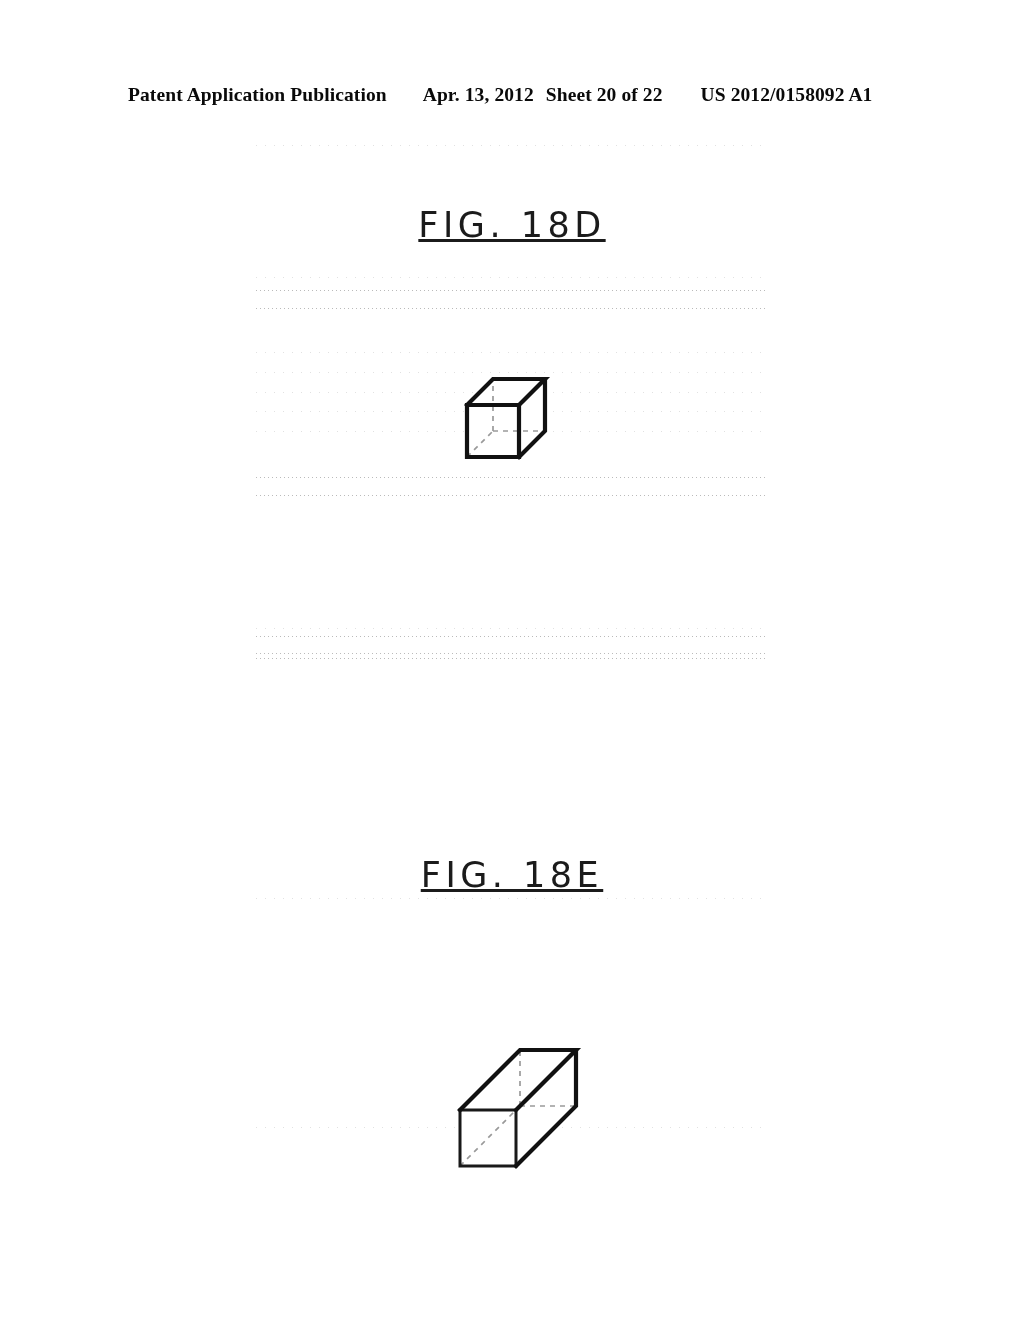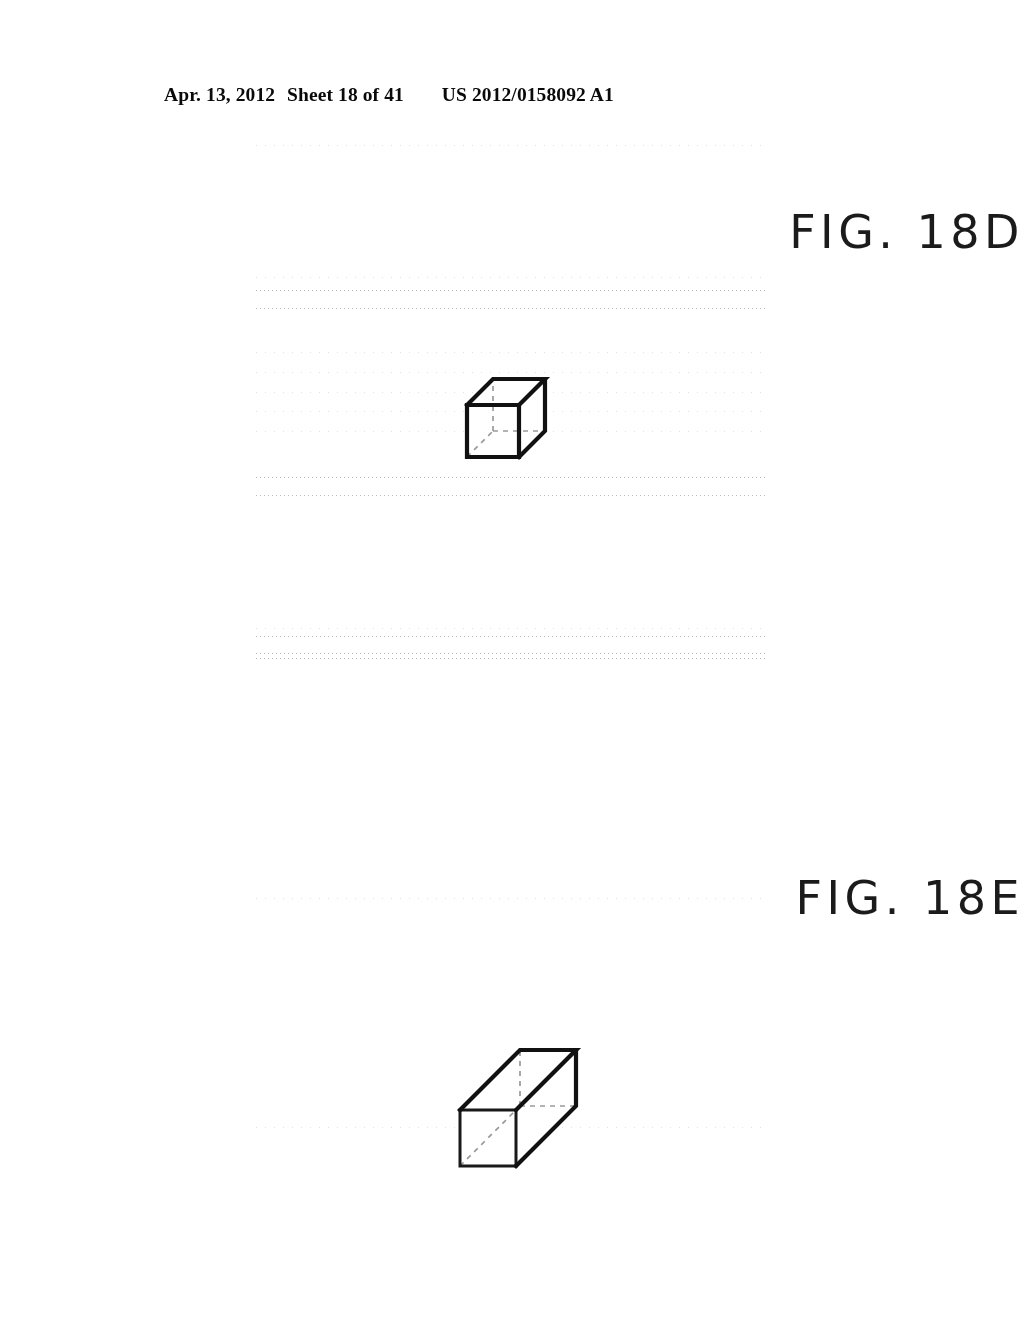--- a/index.html
+++ b/index.html
@@ -79,27 +79,28 @@
   }
   .scanline.wide { left: 256px; width: 512px; }
 
   
   .figure { position: absolute; left: 0; width: 1024px; }
 
   .fig-label {
     position: absolute;
     left: 0;
     width: 1024px;
-    text-align: right;
+    text-align: center;
     font-family: "DejaVu Sans", sans-serif;
-    font-size: 46px;
+    font-size: 35px;
     font-weight: 400;
     letter-spacing: 4.5px;
     color: #1b1b1b;
     white-space: nowrap;
+    text-decoration: underline;
   }
 
   .fig-art {
     position: absolute;
     left: 0;
     width: 1024px;
     display: flex;
     justify-content: center;
   }
 
@@ -114,24 +115,25 @@
     stroke-linecap: butt;
   }
   .face { fill: #ffffff; }
 </style>
 </head>
 <body>
 
 <div class="page">
 
   <div class="header">
+    <span class="h-pub">Patent Application Publication</span>
     <span class="h-gap1"></span>
     <span class="h-date">Apr. 13, 2012</span>
     <span class="h-gap2"></span>
-    <span class="h-sheet">Sheet 18 of 41</span>
+    <span class="h-sheet">Sheet 20 of 22</span>
     <span class="h-gap3"></span>
     <span class="h-num">US 2012/0158092 A1</span>
   </div>
 
   <div id="scan-layer">
       <div class="scanline wide faint" style="top: 145px;"></div>
       <div class="scanline wide faint" style="top: 277px;"></div>
       <div class="scanline wide dense" style="top: 290px;"></div>
       <div class="scanline wide dense" style="top: 308px;"></div>
       <div class="scanline wide faint" style="top: 352px;"></div>
@@ -171,21 +173,21 @@
           <path class="edge" d="M10,35 L62,35 L62,87 L10,87 Z"></path>
           <path class="edge" d="M10,35 L36,9 L88,9 L62,35"></path>
           <path class="edge" d="M88,9 L88,61 L62,87"></path>
         </g>
       </svg>
     </div>
   </div>
 
   <div class="figure">
 
-    <div class="fig-label" style="top:855px;margin-top:16px;">FIG. 18E</div>
+    <div class="fig-label" style="top:855px;">FIG. 18E</div>
 
     <div class="fig-art" style="top:1048px;">
 
       <svg width="140" height="130" viewBox="0 0 140 130">
 
         <polygon class="face" points="18,62 74,62 74,118 18,118"></polygon>
         <polygon class="face" points="18,62 78,2 134,2 74,62"></polygon>
         <polygon class="face" points="74,62 134,2 134,58 74,118"></polygon>
 
         <g>

